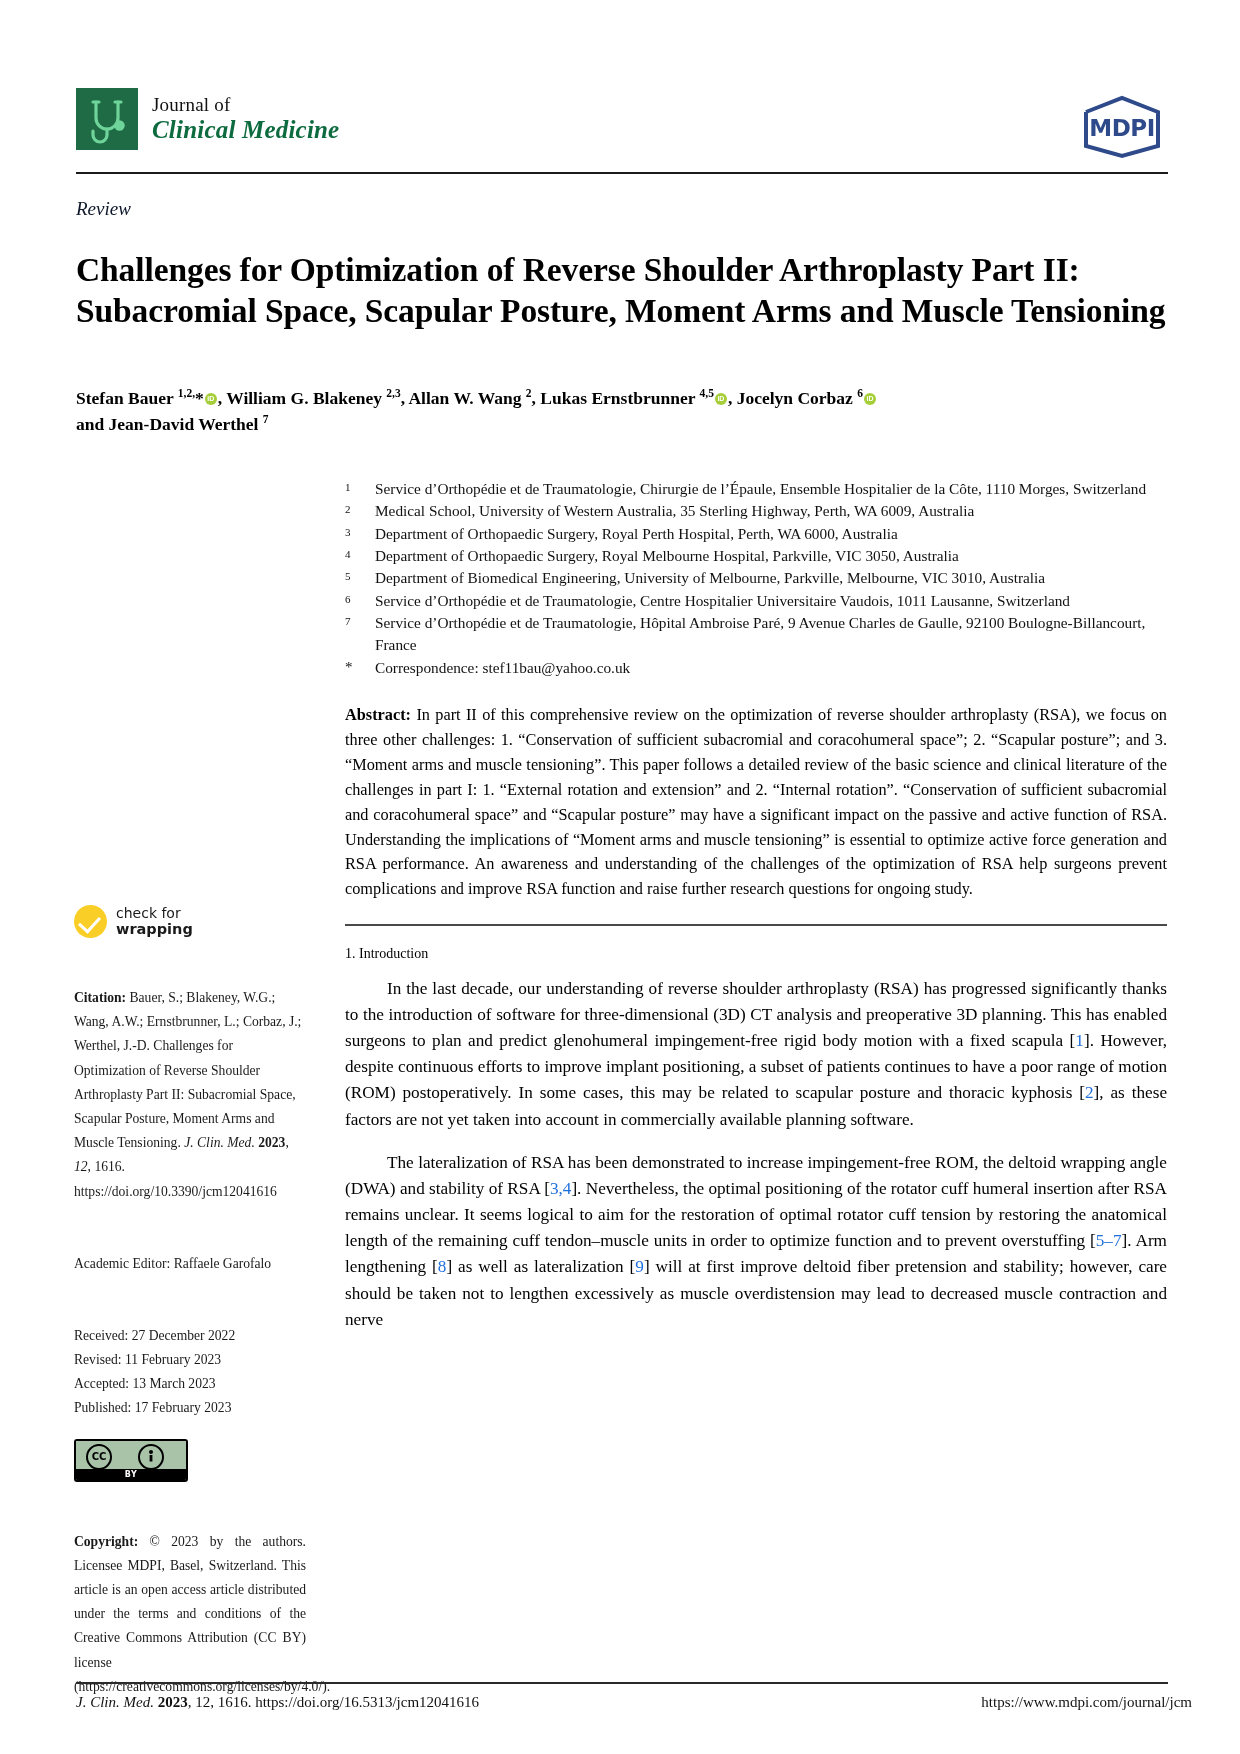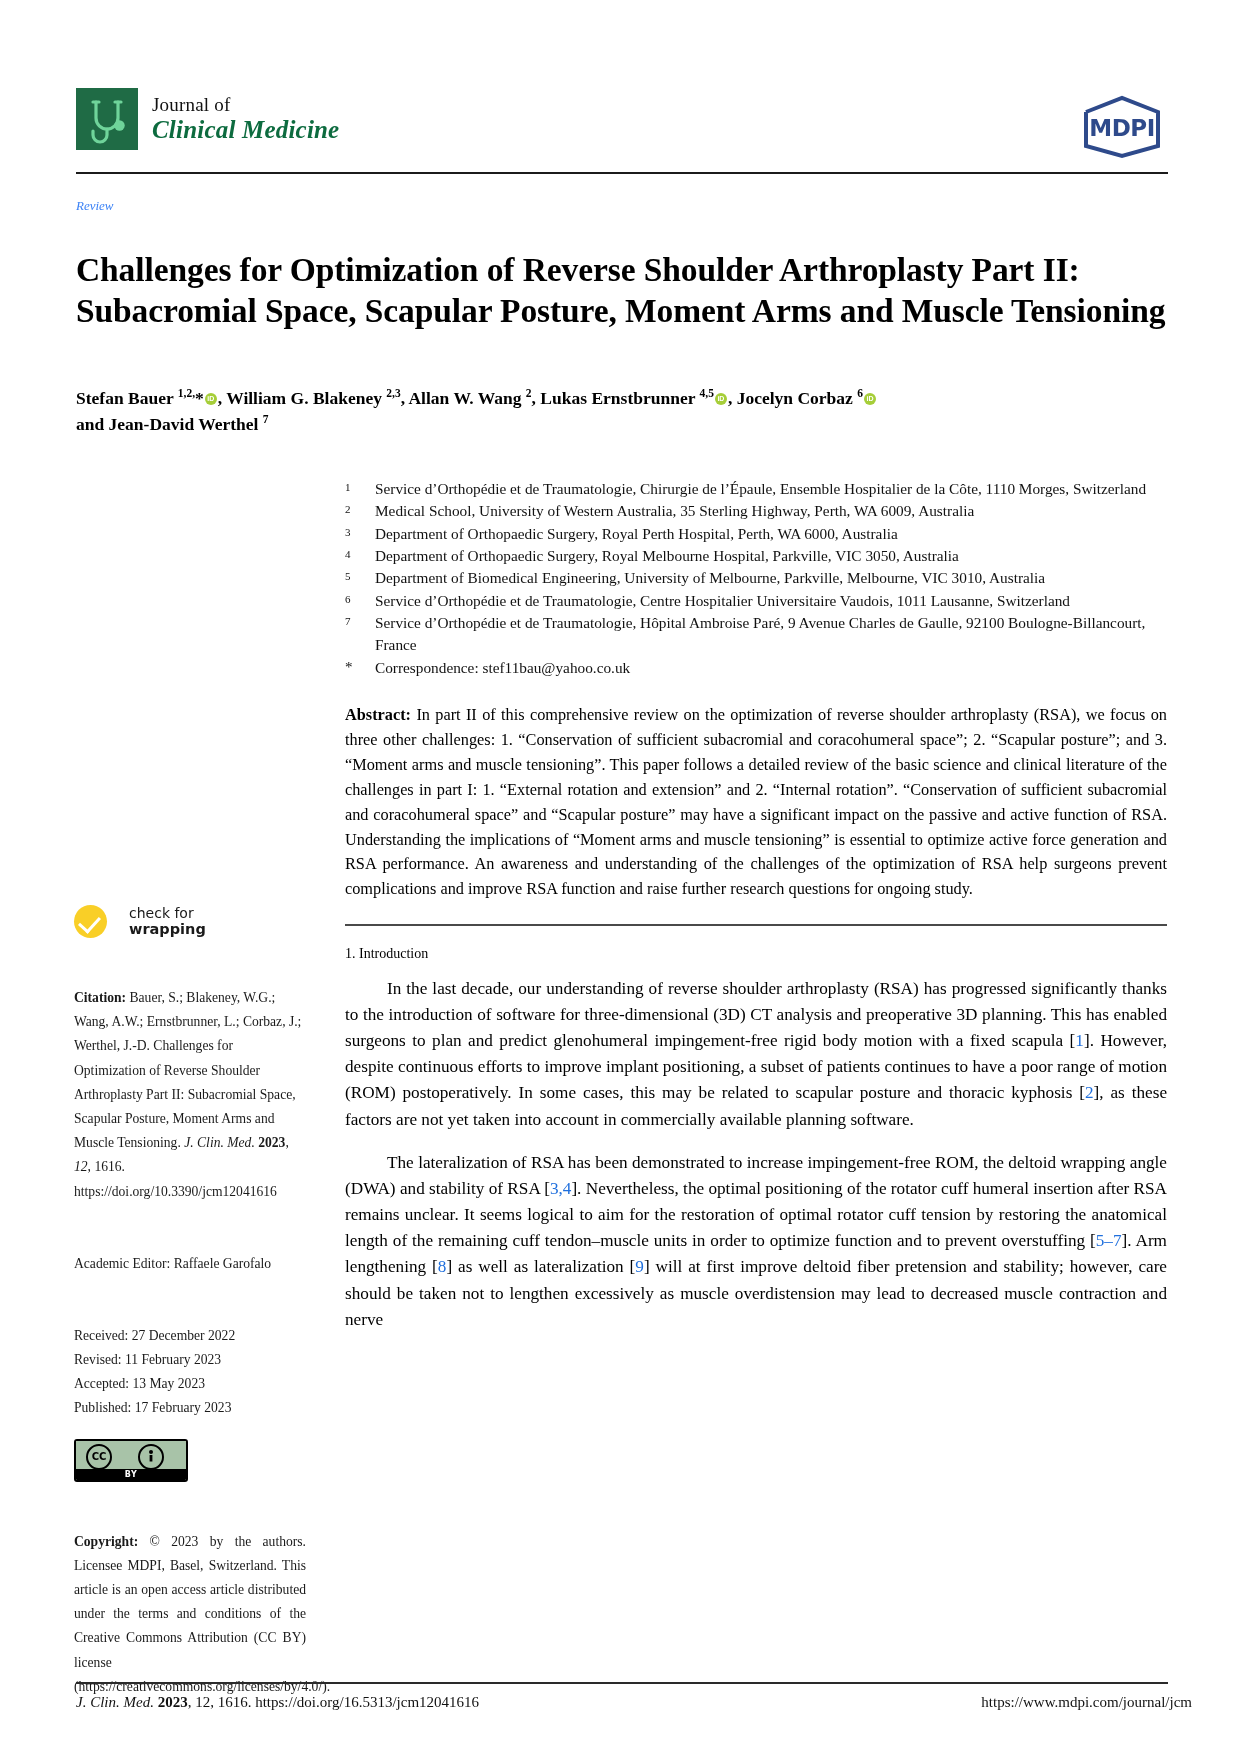--- a/index.html
+++ b/index.html
@@ -77,23 +77,23 @@
     width: 1092px;
     height: 2px;
     background: #1b1b1b;
   }
 
   
   .article-type {
     position: absolute;
     left: 76px;
     top: 198px;
-    font-size: 13px;
+    font-size: 19px;
     font-style: italic;
-    color: #3b82f6;
+    color: #0f172a;
   }
   .paper-title {
     position: absolute;
     left: 76px;
     top: 228px;
     width: 1090px;
     font-size: 33.5px;
     font-weight: bold;
     line-height: 1.21;
     letter-spacing: -0.1px;
@@ -206,21 +206,21 @@
     left: 74px;
     top: 905px;
     width: 232px;
     font-size: 13.6px;
     line-height: 1.78;
     color: #1a1a1a;
   }
   .check-updates {
     display: flex;
     align-items: center;
-    gap: 22px;
+    gap: 9px;
     margin-bottom: 14px;
   }
   .check-circle {
     width: 33px; height: 33px;
     border-radius: 50%;
     background: #f9cf27;
     position: relative;
     flex: 0 0 auto;
   }
   .check-circle::after {
@@ -375,21 +375,21 @@
       <i>J. Clin. Med.</i>
       <b>2023</b><span>, </span><i>12</i><span>, </span><span>1616.</span>
       <span>https://doi.org/10.3390/jcm12041616</span>
     </div>
 
     <div class="sb-block">Academic Editor: Raffaele Garofalo</div>
 
     <div class="sb-block">
       <div>Received: 27 December 2022</div>
       <div>Revised: 11 February 2023</div>
-      <div>Accepted: 13 May 2023</div>
+      <div>Accepted: 13 March 2023</div>
       <div>Published: 17 February 2023</div>
     </div>
 
     <div class="cc-logo">
       <div class="cc-inner"></div>
       <div class="cc-ring a">CC</div>
       <div class="cc-ring b">
         <svg width="14" height="14" viewBox="0 0 14 14" style="margin-top:3px" aria-hidden="true">
           <circle cx="7" cy="3" r="2" fill="#000"></circle>
           <rect x="5.6" y="6" width="2.8" height="6.5" fill="#000"></rect>

